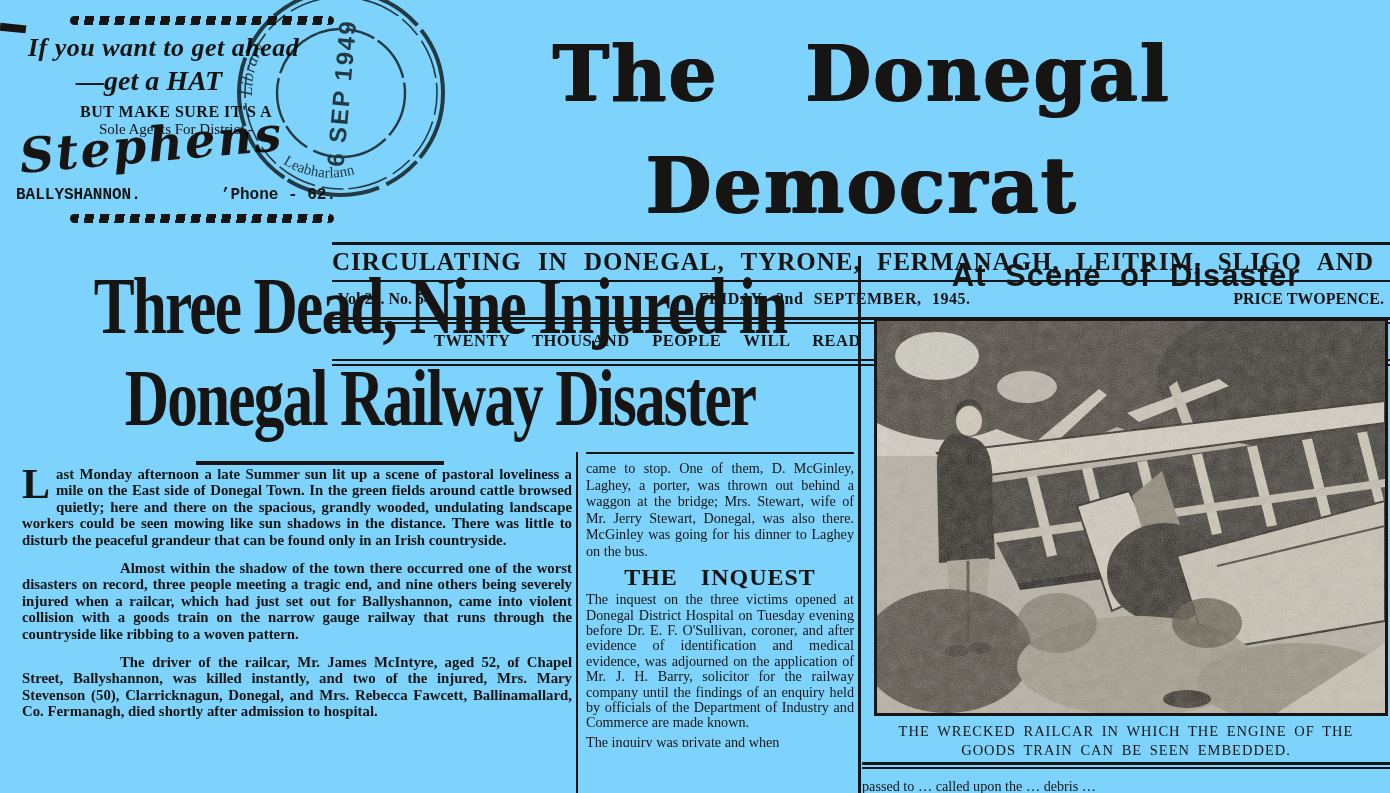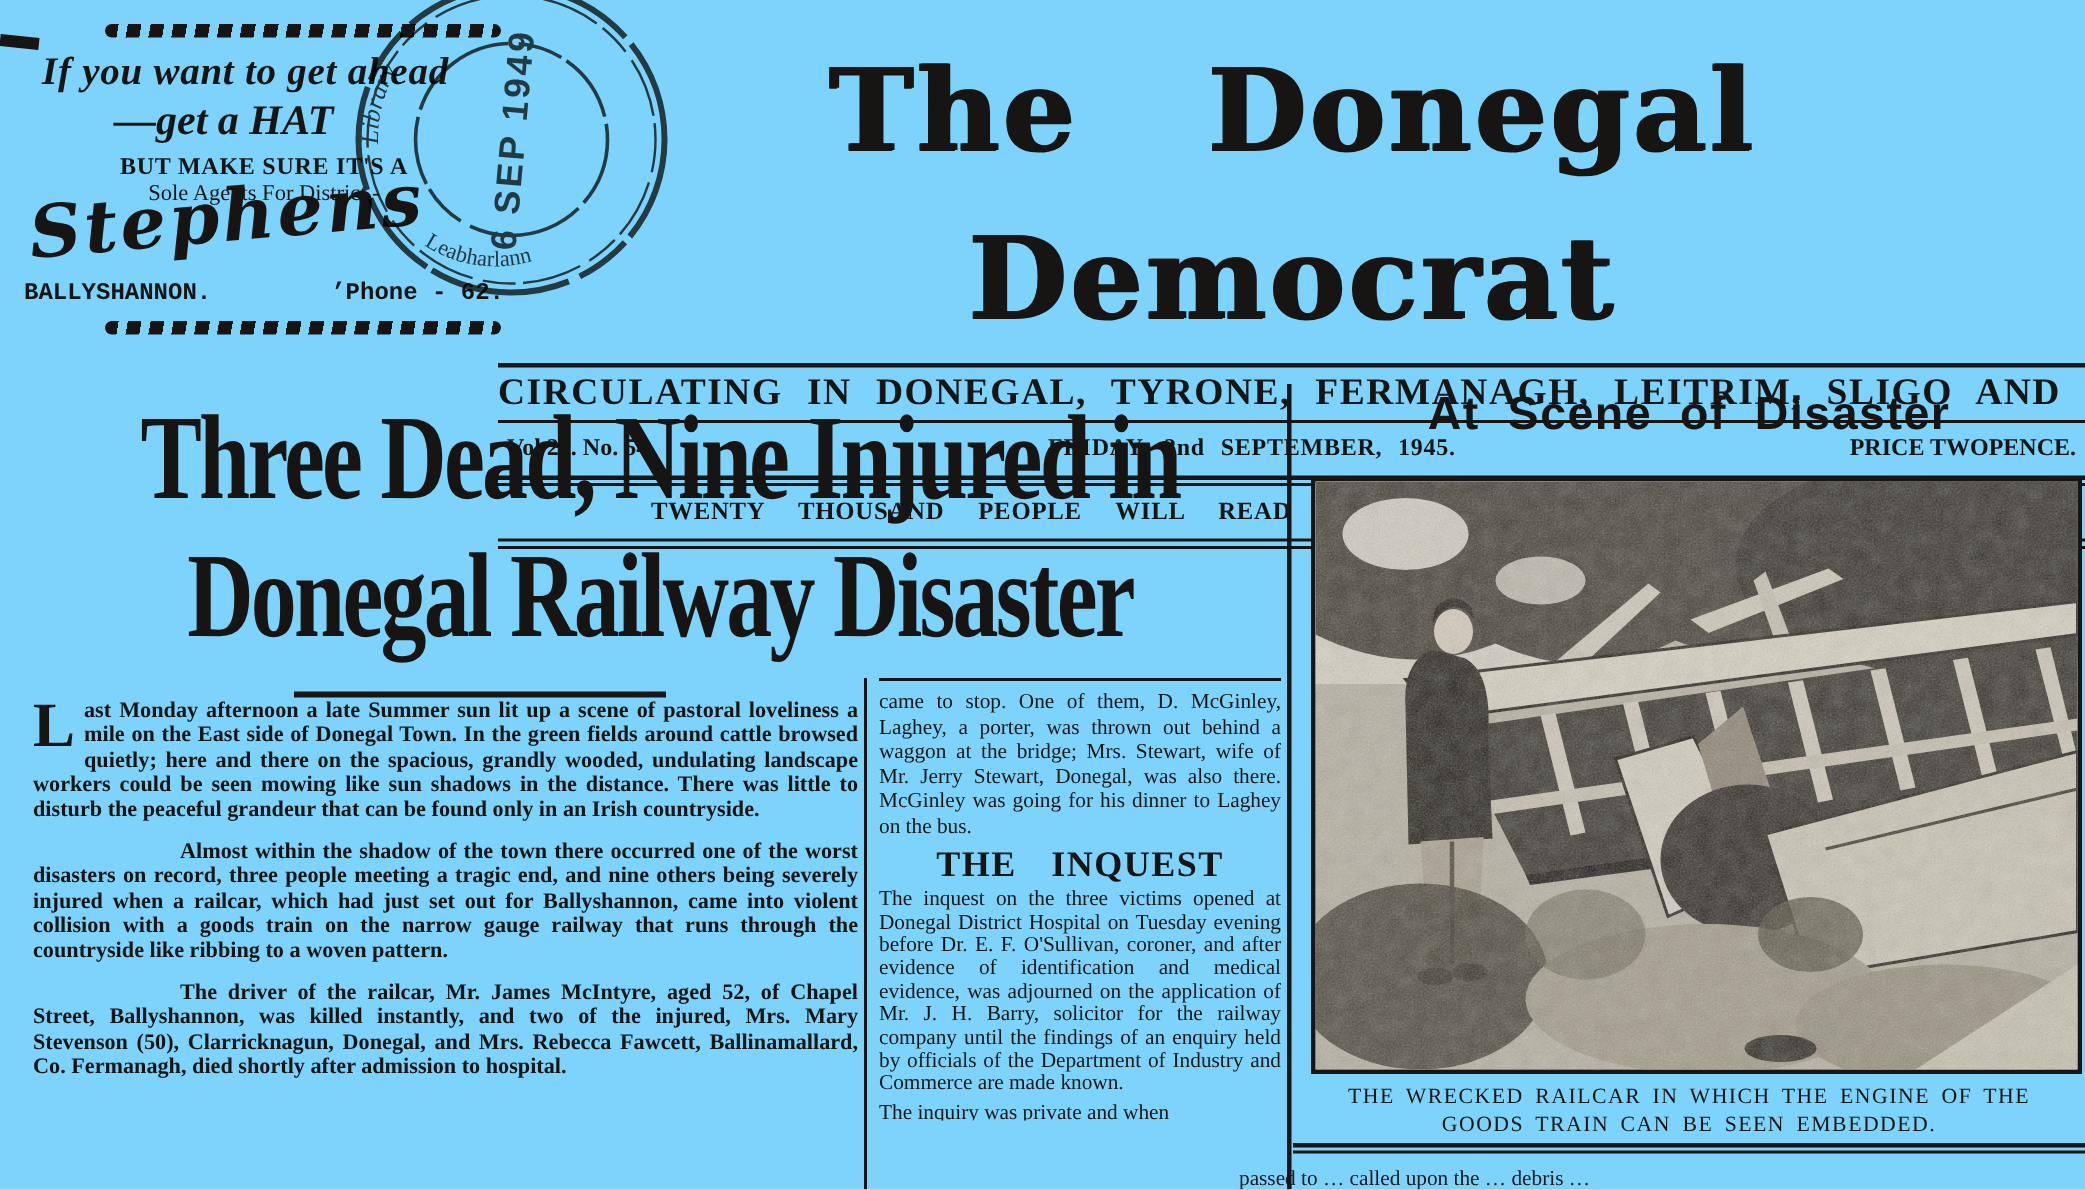--- a/index.html
+++ b/index.html
@@ -61,21 +61,21 @@
   .scene-head{position:absolute;left:866px;top:258px;width:520px;text-align:center;
               font-family:"Liberation Sans",sans-serif;font-weight:bold;font-size:31px;
               word-spacing:9px;letter-spacing:1px;}
   .photo-frame{position:absolute;left:874px;top:318px;width:508px;height:392px;
                border:3px solid #161513;background:#b9b3a5;}
   .photo-frame svg{display:block;width:100%;height:100%;}
   .caption{position:absolute;left:866px;top:722px;width:520px;text-align:center;
            font-size:14.5px;line-height:19px;letter-spacing:1px;word-spacing:3px;}
   .cap-rule1{position:absolute;left:862px;top:762px;width:528px;height:3px;background:#161513;}
   .cap-rule2{position:absolute;left:862px;top:767px;width:528px;height:2px;background:#161513;}
-  .partial-right{position:absolute;left:826px;top:777px;width:520px;height:16px;overflow:hidden;
+  .partial-right{position:absolute;left:862px;top:777px;width:520px;height:16px;overflow:hidden;
                  font-size:14.2px;line-height:19px;text-align:justify;}
   
   .stamp{position:absolute;left:226px;top:-22px;width:230px;height:230px;opacity:.85;
          mix-blend-mode:multiply;z-index:5;pointer-events:none;}
 </style>
 </head>
 <body>
 
 <div class="page">
 

